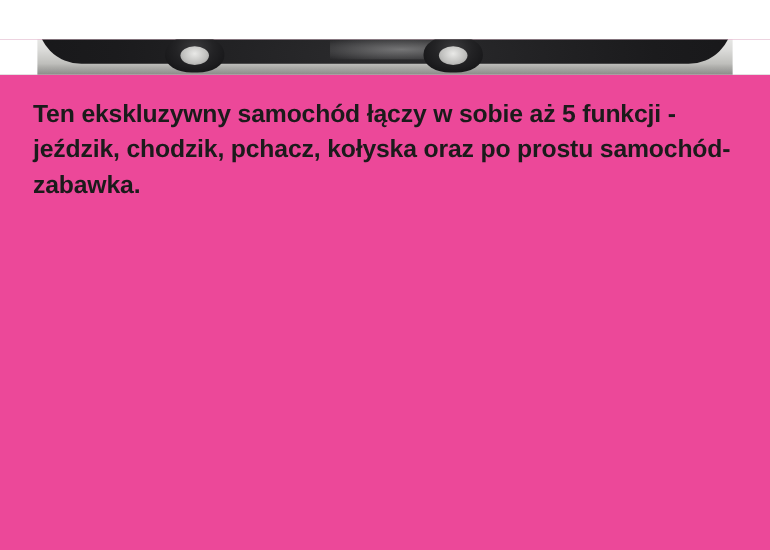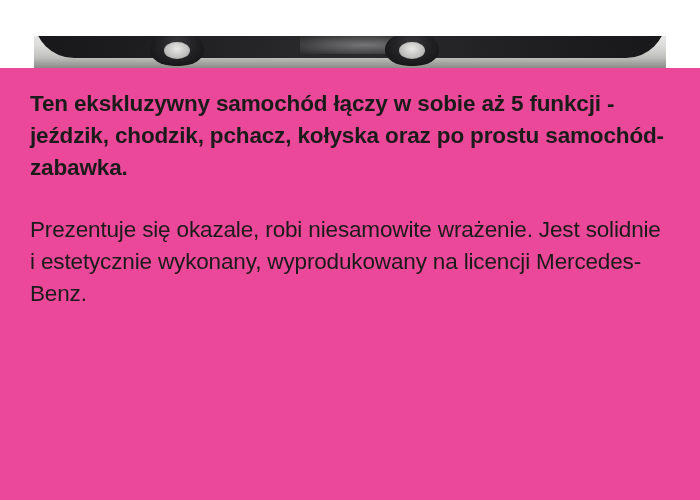--- a/index.html
+++ b/index.html
@@ -130,16 +130,15 @@
     <div class="side-white-r"></div>
     <div class="body-dark"></div>
     <div class="glow"></div>
     <div class="wheel left"></div>
     <div class="wheel right"></div>
     <div class="shadow"></div>
   </div>
 
   <div class="content">
     <p class="lead">Ten ekskluzywny samochód łączy w sobie aż 5 funkcji - jeździk, chodzik, pchacz, kołyska oraz po prostu samochód-zabawka.</p>
-    <p class="body">Prezentuje się okazale, robi niesamowite wrażenie. Jest solidnie i estetycznie wykonany, wyprodukowany na licencji Mercedes-Benz.</p>
   </div>
 
 </div>
 
 </body></html>

